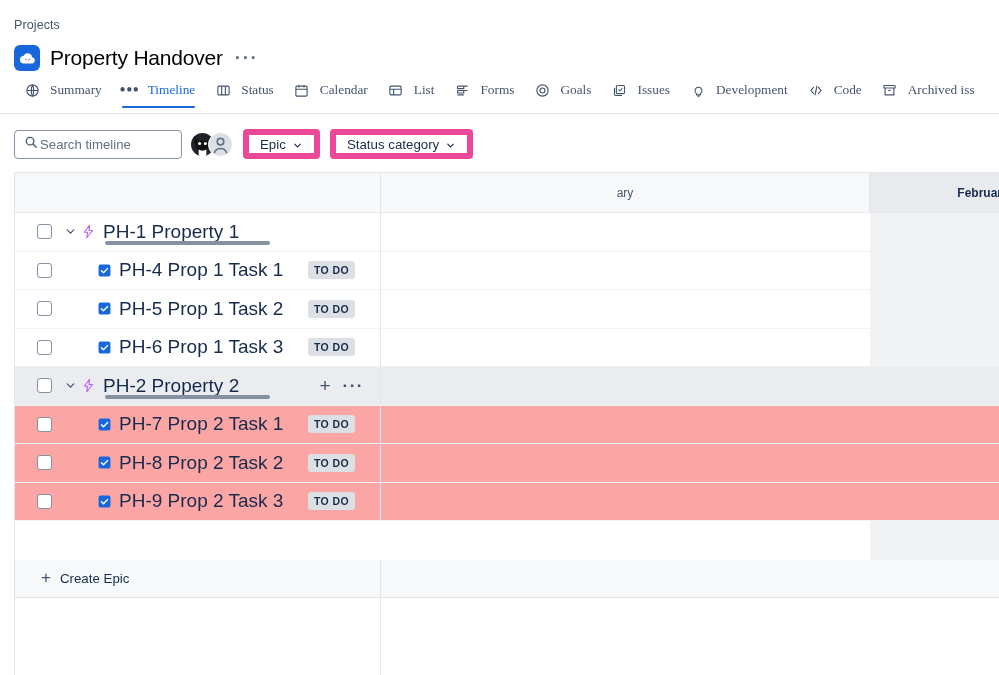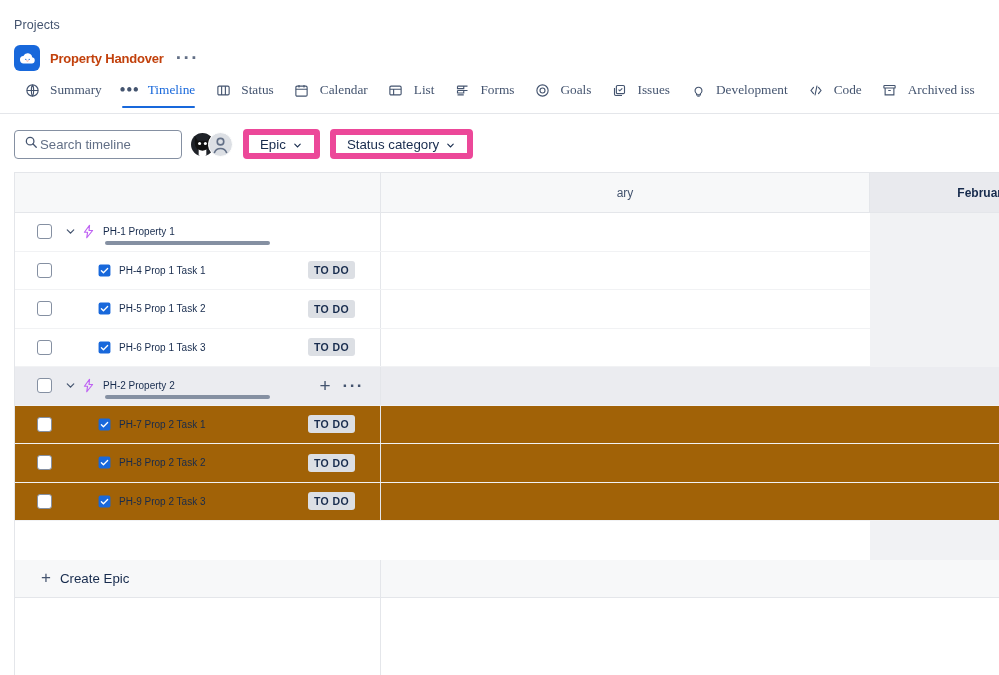--- a/index.html
+++ b/index.html
@@ -21,21 +21,21 @@
   
   .title-row {
     position: absolute; left: 14px; top: 45px;
     display: flex; align-items: center; gap: 10px;
   }
   .proj-icon {
     width: 26px; height: 26px; border-radius: 6px;
     background: #1868db; display: flex; align-items: center;
     justify-content: center; flex: none;
   }
-  .proj-title { font-size: 13px; font-weight: 700; color: #c2410c; letter-spacing: -.2px; }
+  .proj-title { font-size: 21px; font-weight: 400; color: #000000; letter-spacing: -.2px; }
   .title-more {
     font-size: 19px; color: #626f86; line-height: 12px;
     letter-spacing: 1.5px; padding: 0 2px; cursor: pointer;
     font-weight: 700;
   }
 
   
   .tabs {
     position: absolute; left: 14px; top: 80px; right: 0;
     height: 34px; display: flex; align-items: flex-start; gap: 0;
@@ -109,39 +109,39 @@
 
   .body { position: absolute; left: 0; top: 40px; right: 0; bottom: 0; }
   
   .vline { position: absolute; top: 0; bottom: 0; width: 1px; background: #e4e6ea; }
   .curband { position: absolute; top: 0; bottom: 0; background: #f1f2f4; }
 
   .row {
     position: absolute; left: 0; right: 0; height: 38.5px;
     border-bottom: 1px solid #f1f2f4;
   }
-  .row.shade { background: #a16207; text-decoration: underline; }
+  .row.shade { background: #fca5a5; text-decoration: underline; }
   .row.hover { background: #ebecf0; }
   .row-left {
     position: absolute; left: 0; top: 0; width: 366px; height: 100%;
     border-right: 1px solid #e4e6ea; display: flex; align-items: center;
     z-index: 2; background: inherit;
   }
   .cbx {
     width: 15px; height: 15px; border: 1.6px solid #8590a2; border-radius: 3px;
     margin-left: 22px; flex: none; background: #fff; cursor: pointer;
   }
   .twisty {
     width: 20px; margin-left: 8px; flex: none; display: flex;
     align-items: center; justify-content: center; cursor: pointer; color: #44546f;
   }
   .twisty.ph { visibility: hidden; }
   .indent { width: 44px; flex: none; }
   .ic { width: 16px; height: 16px; flex: none; margin-right: 7px; display: flex; align-items: center; justify-content: center; }
-  .label { font-size: 10px; color: #172b4d; white-space: nowrap; }
+  .label { font-size: 19px; color: #172b4d; white-space: nowrap; }
   .badge {
     position: absolute; right: 25px; top: 50%; transform: translateY(-50%);
     background: #dcdfe4; color: #172b4d; font-size: 10.5px; font-weight: 700;
     letter-spacing: .4px; padding: 3px 6px; border-radius: 3px;
   }
   .row-actions {
     position: absolute; right: 16px; top: 50%; transform: translateY(-50%);
     display: flex; align-items: center; gap: 12px; color: #44546f;
   }
   .act-plus { font-size: 19px; line-height: 14px; cursor: pointer; font-weight: 300; }

